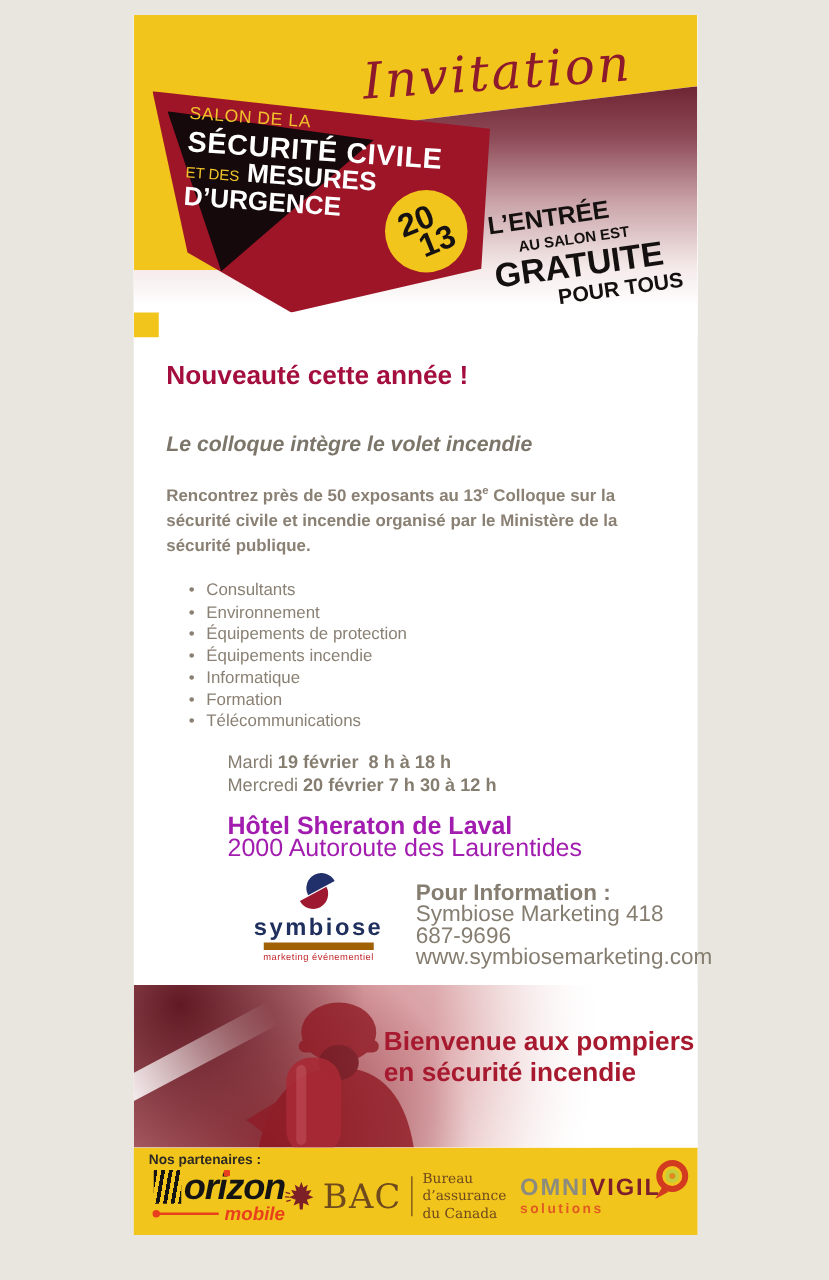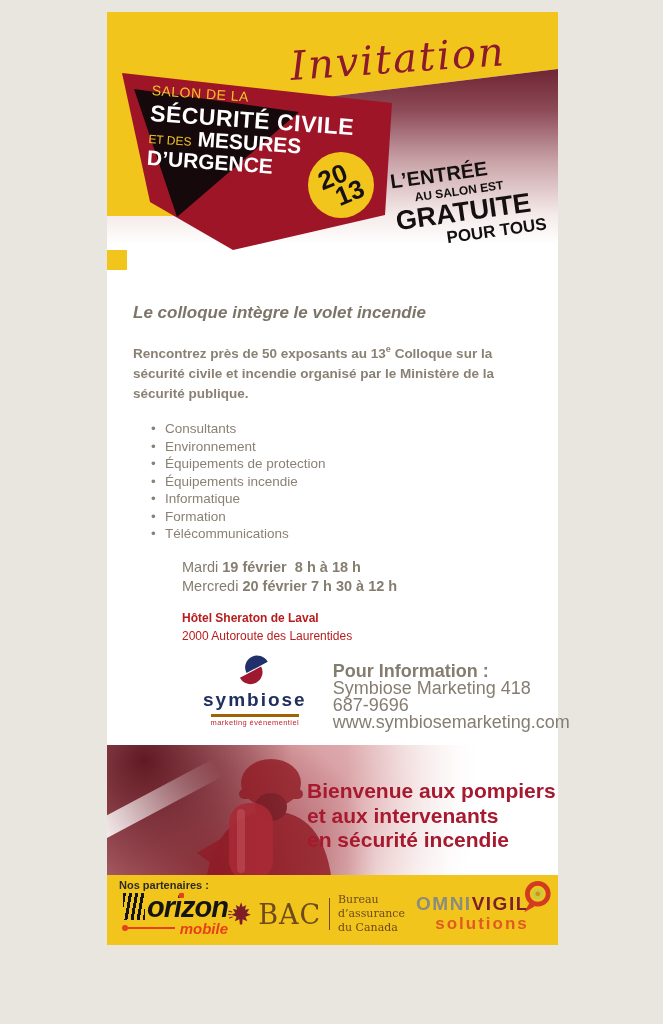--- a/index.html
+++ b/index.html
@@ -44,30 +44,30 @@
   .headline { margin-top:19px; color:#a30e3e; font-size:21px; font-weight:bold; }
   .subheadline { margin-top:33px; color:#7c7569; font-size:17px; font-weight:bold; font-style:italic; }
   .intro { margin-top:20px; width:392px; color:#8a8174; font-size:13.5px; font-weight:bold; line-height:1.5; }
   .intro sup { font-size:9px; }
   .bullet-list { margin-top:16px; margin-left:18px; list-style:none; color:#8a8174; font-size:13.5px; }
   .bullet-list li { line-height:17.5px; padding-left:14px; position:relative; }
   .bullet-list li::before { content:"•"; position:absolute; left:0; top:0; }
   .schedule { margin-top:15px; margin-left:49px; color:#857d70; font-size:14.5px; line-height:19px; }
   .schedule .day { margin-right:4px; }
   .schedule .rest { font-weight:bold; }
-  .venue { margin-top:13px; margin-left:49px; color:#b91c1c; font-size:12px; line-height:18px; }
+  .venue { margin-top:13px; margin-left:49px; color:#a21caf; font-size:20px; line-height:18px; }
   .venue .vname { font-weight:bold; }
 
   .contact-row { display:flex; margin-top:12px; padding-left:70px; }
   .symbiose { width:108px; text-align:center; }
   .s-icon { width:34px; height:30px; margin:0 auto; transform:rotate(-28deg); }
   .s-top { width:24px; height:12px; background:#21306b; border-radius:12px 12px 0 0; margin-left:9px; }
   .s-bot { width:24px; height:12px; background:#9e1830; border-radius:0 0 12px 12px; margin-top:1px; margin-left:1px; }
   .symbiose-name { color:#20305e; font-size:19px; letter-spacing:2px; font-weight:bold; margin-top:2px; }
-  .symbiose-tagline { color:#c0272d; font-size:7.5px; letter-spacing:0.4px; border-top:3px solid #a16207; display:inline-block; padding-top:1px; }
+  .symbiose-tagline { color:#c0272d; font-size:7.5px; letter-spacing:0.4px; border-top:6px solid #a16207; display:inline-block; padding-top:1px; }
   .info-block { margin-left:26px; color:#857d70; font-size:18px; line-height:17px; padding-top:6px; }
   .info-title { font-weight:bold; }
   .info-web { color:#857d70; }
 
   
   .banner { position:relative; height:130px; margin-top:14px; background:#fff; overflow:hidden; }
   .banner-photo { position:absolute; left:0; top:0; width:370px; height:130px;
     background:
       radial-gradient(circle at 10% 12%, rgba(80,8,18,0.85), rgba(80,8,18,0) 42%),
       radial-gradient(circle at 30% 100%, rgba(120,14,26,0.75), rgba(120,14,26,0) 55%),
@@ -100,21 +100,21 @@
   .bac { display:flex; align-items:center; }
   .bac-leaf { margin-right:5px; }
   .bac-name { font-family:"DejaVu Serif", serif; font-size:27px; color:#6f4a1d; letter-spacing:1px; }
   .bac-divider { width:1px; height:32px; background:#6f4a1d; margin:0 8px; }
   .bac-desc { font-family:"DejaVu Serif", serif; font-size:11px; color:#6f4a1d; line-height:1.3; }
 
   .omnivigil { position:relative; padding-right:18px; }
   .omni-text { font-size:19px; letter-spacing:1.5px; line-height:1; }
   .omni-part1 { color:#8b8b7f; font-weight:bold; }
   .omni-part2 { color:#7d1f2b; font-weight:bold; }
-  .omni-sub { color:#e05a22; font-size:17px; font-weight:bold; letter-spacing:2px; text-align:right; margin-top:1px; }
+  .omni-sub { color:#e05a22; font-size:11px; font-weight:bold; letter-spacing:2px; text-align:left; margin-top:1px; }
   .omni-bubble { position:absolute; right:-6px; top:-14px; }
 </style>
 </head>
 <body>
 
 <div class="page">
   <div class="flyer">
 
     <div class="header">
       <div class="hdr-yellow"></div>
@@ -140,20 +140,21 @@
       </div>
       <div class="free-entry">
         <div class="free-l1">L’ENTRÉE</div>
         <div class="free-l2">AU SALON EST</div>
         <div class="free-l3">GRATUITE</div>
         <div class="free-l4">POUR TOUS</div>
       </div>
     </div>
 
     <div class="body-content">
+      <div class="headline">Nouveauté cette année !</div>
       <div class="subheadline">Le colloque intègre le volet incendie</div>
       <p class="intro"><span>Rencontrez près de 50 exposants au 13</span><sup>e</sup><span> Colloque sur la sécurité civile et incendie organisé par le Ministère de la sécurité publique.</span></p>
 
       <ul class="bullet-list">
         <li>Consultants</li>
         <li>Environnement</li>
         <li>Équipements de protection</li>
         <li>Équipements incendie</li>
         <li>Informatique</li>
         <li>Formation</li>
@@ -199,21 +200,20 @@
           <path d="M30,108 L70,84 L86,100 L52,124 Z" opacity="0.9"></path>
         </g>
         <g fill="#a82a36" opacity="0.9">
           <rect x="62" y="58" width="44" height="78" rx="20"></rect>
           <rect x="70" y="64" width="8" height="64" rx="4" fill="#b8434e"></rect>
         </g>
       </svg>
       <div class="banner-fade"></div>
       <div class="banner-text">
         <div>Bienvenue aux pompiers</div>
-        <div>et aux intervenants</div>
         <div>en sécurité incendie</div>
       </div>
     </div>
 
     <div class="footer">
       <div class="partners-label">Nos partenaires :</div>
       <div class="logos-row">
 
         <div class="orizon">
           <div class="orizon-top">

